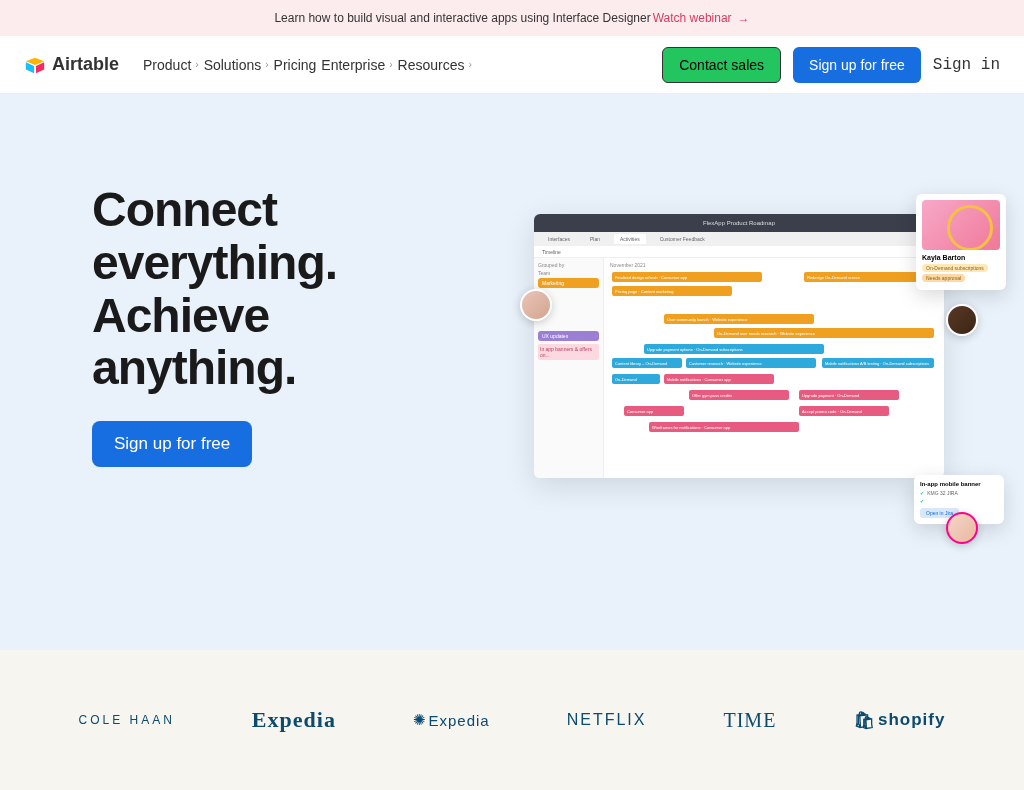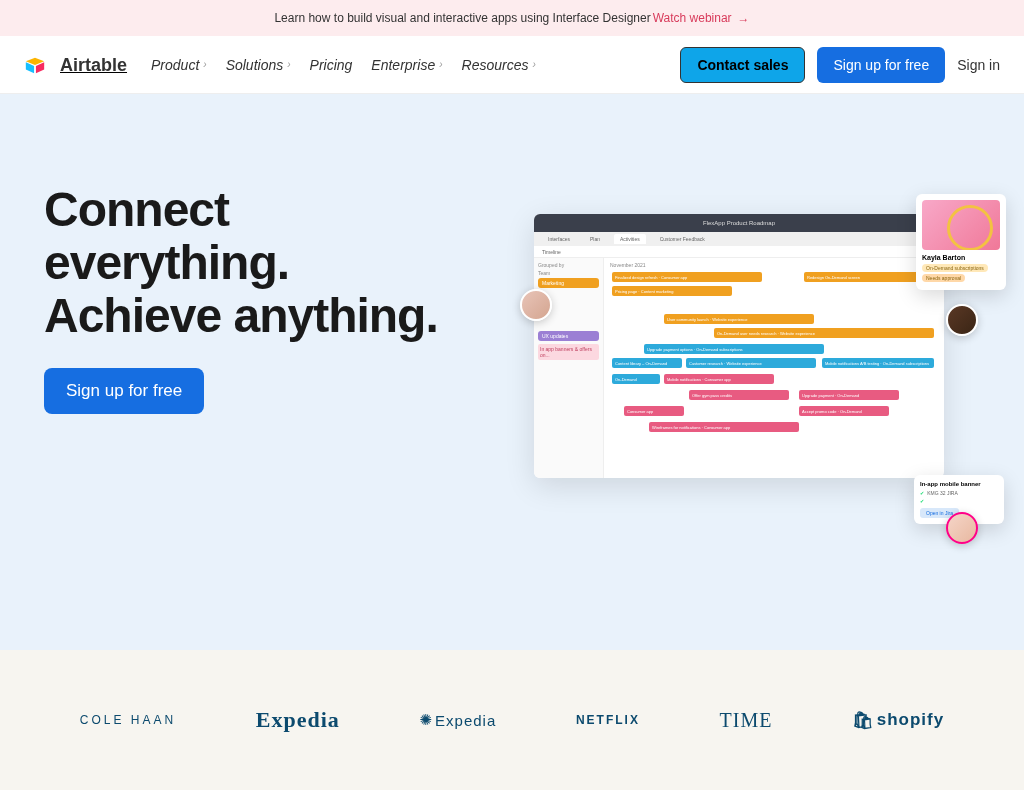--- a/index.html
+++ b/index.html
@@ -3,34 +3,34 @@
 <meta charset="utf-8">
 <style>
 * { margin: 0; padding: 0; box-sizing: border-box; }
 body { font-family: -apple-system, BlinkMacSystemFont, "Segoe UI", Helvetica, Arial, sans-serif; width: 1024px; height: 790px; overflow: hidden; }
 
 .banner { background: #fdecee; height: 36px; display: flex; align-items: center; justify-content: center; font-size: 12px; color: #333; }
 .banner .watch { color: #d83b5b; font-weight: 500; margin-left: 2px; }
 .banner .arrow { margin-left: 6px; color: #d83b5b; }
 
 .nav { height: 58px; background: #fff; display: flex; align-items: center; padding: 0 24px; border-bottom: 1px solid #eee; }
-.logo { display: flex; align-items: flex-end; gap: 14px; text-decoration: underline; }
+.logo { display: flex; align-items: center; gap: 6px; }
 .logo-icon { width: 22px; height: 22px; position: relative; }
 .logo-icon svg { width: 100%; height: 100%; }
 .logo-text { font-weight: 600; font-size: 18px; color: #333; }
-.nav-items { display: flex; gap: 19px; margin-left: 24px; font-style: italic; }
+.nav-items { display: flex; gap: 5px; margin-left: 24px; }
 .nav-item { font-size: 14px; font-weight: 500; color: #333; cursor: pointer; display: flex; align-items: center; gap: 4px; }
 .nav-item .chev { font-size: 10px; color: #999; }
 .nav-right { margin-left: auto; display: flex; align-items: center; gap: 12px; }
-.btn-outline { border: 1.5px solid #333; background: #0ea5e9; padding: 9px 16px; border-radius: 6px; font-size: 14px; font-weight: 700; cursor: pointer; }
+.btn-outline { border: 1.5px solid #333; background: #22c55e; padding: 9px 16px; border-radius: 6px; font-size: 14px; font-weight: 400; cursor: pointer; }
 .btn-primary { background: #166ee1; color: #fff; border: none; padding: 10px 16px; border-radius: 6px; font-size: 14px; font-weight: 500; cursor: pointer; }
-.sign-in { font-size: 14px; font-weight: 500; color: #333; cursor: pointer; }
+.sign-in { font-size: 16px; font-weight: 500; color: #333; cursor: pointer; font-family: Liberation Mono, monospace; }
 
 .hero { background: #e9f2fb; padding: 90px 0 70px 0; display: flex; position: relative; min-height: 556px; }
-.hero-left { padding-left: 44px; width: 460px; }
+.hero-left { padding-left: 92px; width: 460px; }
 .hero h1 { font-size: 48px; font-weight: 600; line-height: 1.1; color: #1a1a1a; letter-spacing: -1px; margin-bottom: 26px; }
 .hero p { font-size: 16px; color: #333; line-height: 1.5; margin-bottom: 28px; max-width: 370px; }
 .hero .cta { background: #166ee1; color: #fff; border: none; padding: 13px 22px; border-radius: 8px; font-size: 17px; font-weight: 500; cursor: pointer; }
 
 .hero-img { position: absolute; right: 60px; top: 120px; width: 430px; height: 300px; }
 .app-window { background: #fff; border-radius: 6px; box-shadow: 0 8px 30px rgba(0,0,0,0.12); overflow: hidden; width: 410px; }
 .app-header { background: #3a3f4b; height: 18px; display: flex; align-items: center; padding: 0 8px; }
 .app-header-title { color: #ddd; font-size: 6px; margin: 0 auto; }
 .app-tabs { background: #f0f0f0; height: 14px; display: flex; align-items: center; padding: 0 8px; gap: 8px; }
 .app-tab { font-size: 5px; color: #666; padding: 2px 6px; }
@@ -61,21 +61,21 @@
 .card2 .title { font-weight: 600; font-size: 6px; margin-bottom: 3px; }
 .card2 .row { display: flex; align-items: center; gap: 3px; font-size: 5px; color: #666; margin-bottom: 2px; }
 .card2 .check { color: #2d7; }
 .card2 .jira { background: #d8e8fa; color: #166ee1; font-size: 5px; padding: 2px 6px; border-radius: 3px; display: inline-block; margin-top: 2px; }
 
 .logos { background: #f7f5f0; height: 140px; display: flex; align-items: center; justify-content: space-around; padding: 0 40px; }
 .logo-item { color: #0c4a6e; font-size: 16px; letter-spacing: 1px; }
 .logo-cole { font-size: 12px; letter-spacing: 3px; font-weight: 400; }
 .logo-medium { font-family: Georgia, serif; font-size: 22px; font-weight: 600; }
 .logo-expedia { font-size: 15px; font-weight: 500; display: flex; align-items: center; gap: 2px; }
-.logo-netflix { font-size: 12px; font-weight: 700; letter-spacing: 2px; }
+.logo-netflix { font-size: 16px; font-weight: 400; letter-spacing: 2px; }
 .logo-time { font-family: Georgia, serif; font-size: 20px; letter-spacing: 1px; }
 .logo-shopify { font-size: 17px; font-weight: 600; display: flex; align-items: center; gap: 2px; }
 </style>
 </head>
 <body>
 
 <div class="banner">
   <span>Learn how to build visual and interactive apps using Interface Designer</span>
   <span class="watch">Watch webinar</span>
   <span class="arrow">→</span>

